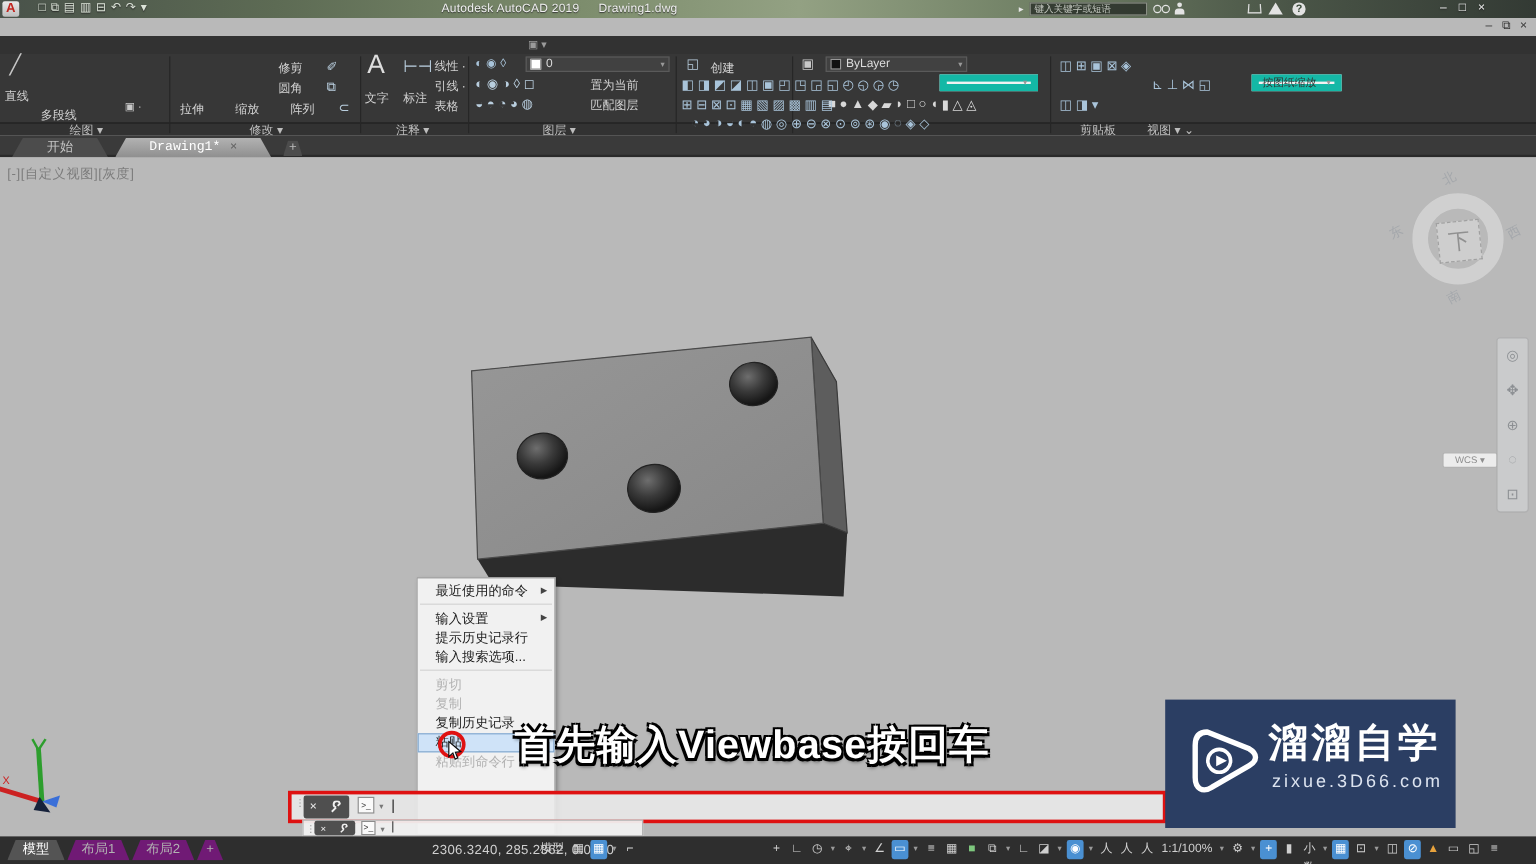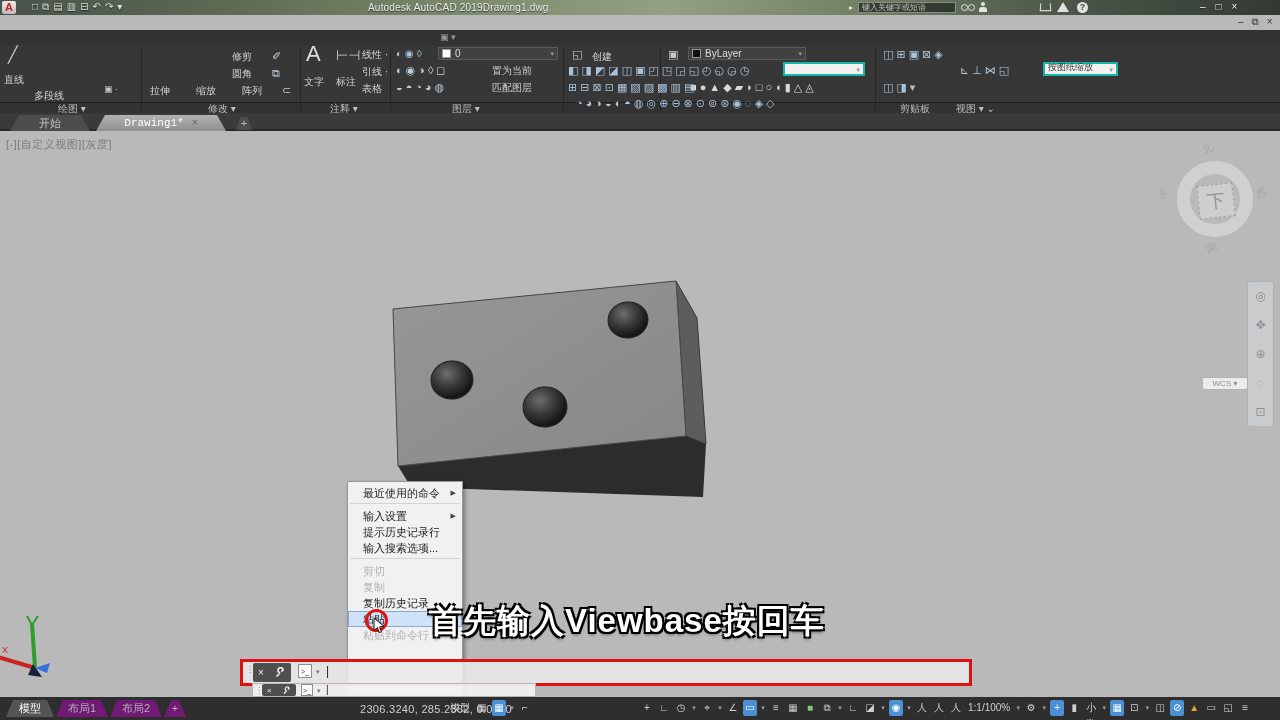--- a/index.html
+++ b/index.html
@@ -9,21 +9,21 @@
 
   
   .titlebar { left:0; top:0; width:1280px; height:15px;
     background:linear-gradient(90deg,#49524a 0%,#5d6b54 18%,#7d8d6d 38%,#93a183 52%,#6f7f64 68%,#4a5547 84%,#333a34 100%);
     color:#e9e9e9; font-size:9px; }
   .app-btn { left:2px; top:1px; width:14px; height:13px; background:linear-gradient(#e9e9e9,#bdbdbd); border-radius:2px;
     color:#c2251f; font-weight:bold; font-size:11px; text-align:center; line-height:13px; }
   .qat { left:32px; top:1px; display:flex; gap:4px; color:#dce3d8; font-size:10px; }
   .qat span { text-shadow:0 1px 1px #222; cursor:default; }
   .tb-title { left:368px; top:2px; color:#f0f0f0; text-shadow:0 1px 1px #333; font-size:10px; letter-spacing:.2px; }
-  .tb-doc { margin-left:0; }
+  .tb-doc { margin-left:16px; }
   .tb-chev { left:849px; top:3px; color:#e5e5e5; font-size:8px; }
   .tb-search { left:858px; top:2px; width:98px; height:11px; background:rgba(35,40,35,.75); border:1px solid #8a8f85;
     color:#c4c8c0; font-size:8px; line-height:9px; padding:0 3px; font-style:normal; }
   .tb-binocs { left:961px; top:3px; width:14px; height:9px; }
   .tb-binocs i { position:absolute; width:7px; height:7px; border:1.5px solid #e3e3e3; border-radius:50%; top:1px; }
   .tb-binocs i:first-child { left:0; } .tb-binocs i:last-child { left:7px; }
   .tb-person { left:979px; top:2px; width:8px; height:10px; }
   .tb-person b { position:absolute; left:2px; top:0; width:4px; height:4px; background:#e3e3e3; border-radius:50%; }
   .tb-person u { position:absolute; left:0; top:5px; width:8px; height:5px; background:#e3e3e3; border-radius:3px 3px 0 0; }
   .tb-signin { left:990px; top:2px; font-size:9px; color:#eee; text-shadow:0 1px 1px #333;margin-top:47px; }
@@ -49,21 +49,21 @@
   .rtab-extra { left:440px; top:2px; color:#9a9a9a; font-size:9px; }
   .rpanels { left:0; top:15px; width:1280px; height:58px; background:#373737; border-bottom:1px solid #1e1e1e; }
   .psep { position:absolute; top:2px; width:1px; height:64px; background:#262626; }
   .plabel { position:absolute; top:57px; font-size:10px; color:#bdbdbd; }
   .rbtn-label { position:absolute; font-size:10px; color:#d2d2d2; }
   .ricon { color:#b9cede; font-size:11px; line-height:13px; }
   .ricon.gray { color:#c8c8c8; }
   .rstrip { position:absolute; display:flex; gap:3px; font-size:11px; color:#a9c4da; }
   .rdrop { position:absolute; background:#414141; border:1px solid #5a5a5a; color:#ddd; font-size:10px;
     display:flex; align-items:center; padding:0 3px; gap:4px; }
-  .rdrop.white { background:#f2f2f2; color:#333; border:2px solid #14b8a6;align-items:flex-end; }
+  .rdrop.white { background:#f2f2f2; color:#333; border:6px solid #14b8a6; }
   .rdrop .caret { margin-left:auto; font-size:7px; color:#999; }
   .swatch { width:9px; height:9px; background:#fff; border:1px solid #999; display:inline-block; }
   .swatch.black { background:#111; }
 
   
   .logo { left:42px; top:48px; font-size:40px; font-weight:900; color:#fff; letter-spacing:1px; white-space:nowrap;
     text-shadow:-2px -2px 0 #111,2px -2px 0 #111,-2px 2px 0 #111,2px 2px 0 #111,0 3px 3px rgba(0,0,0,.4); }
   .logo .play { display:inline-block; width:34px; height:34px; background:#2a9be0; border-radius:50%;
     border:3px solid #111; vertical-align:-4px; position:relative; text-shadow:none; }
   .logo .play i { position:absolute; left:11px; top:7px; width:0; height:0; border-left:12px solid #fff;
@@ -498,20 +498,29 @@
       <div class="promptbox" style="left:48px;top:0px;width:12px;height:12px;line-height:11px">&gt;_</div>
       <span class="dd-caret" style="left:64px;top:3px">▾</span>
       <span class="caret-line" style="left:73px;top:0px;font-size:10px">|</span>
     </div>
 
     <div class="abs ring"></div>
     <svg class="abs" style="left:373px;top:486px" width="13" height="17">
       <path d="M1,1 L1,13.5 L4.4,10.6 L6.3,15.6 L8.4,14.7 L6.5,9.9 L11,9.4 Z" fill="#fff" stroke="#111" stroke-width="1"></path>
     </svg>
 
+    <div class="abs wmark">
+      <svg class="abs" style="left:18px;top:20px" width="64" height="66">
+        <path d="M17 7 C10 7 7 11 7 18 L7 45 C7 54 13 58 21 53 L52 35 C59 31 59 25 52 21 Z" fill="none" stroke="#fff" stroke-width="4.5" stroke-linejoin="round"></path>
+        <circle cx="27" cy="31" r="9.5" fill="none" stroke="#fff" stroke-width="3"></circle>
+        <path d="M24.5 26.5 L33.5 31 L24.5 35.5 Z" fill="#fff"></path>
+      </svg>
+      <div class="wm-name">溜溜自学</div>
+      <div class="wm-site">zixue.3D66.com</div>
+    </div>
   </div>
 
   <div class="abs statusbar">
     <div class="stab active" style="left:6px;width:48px">模型</div>
     <div class="stab" style="left:56px;width:52px">布局1</div>
     <div class="stab" style="left:110px;width:52px">布局2</div>
     <div class="stab" style="left:164px;width:22px">+</div>
     <div class="abs coords">2306.3240, 285.2362, 0.0000</div>
     <div class="sicons" style="left:448px">
         <span class="sic txt">模型</span>

